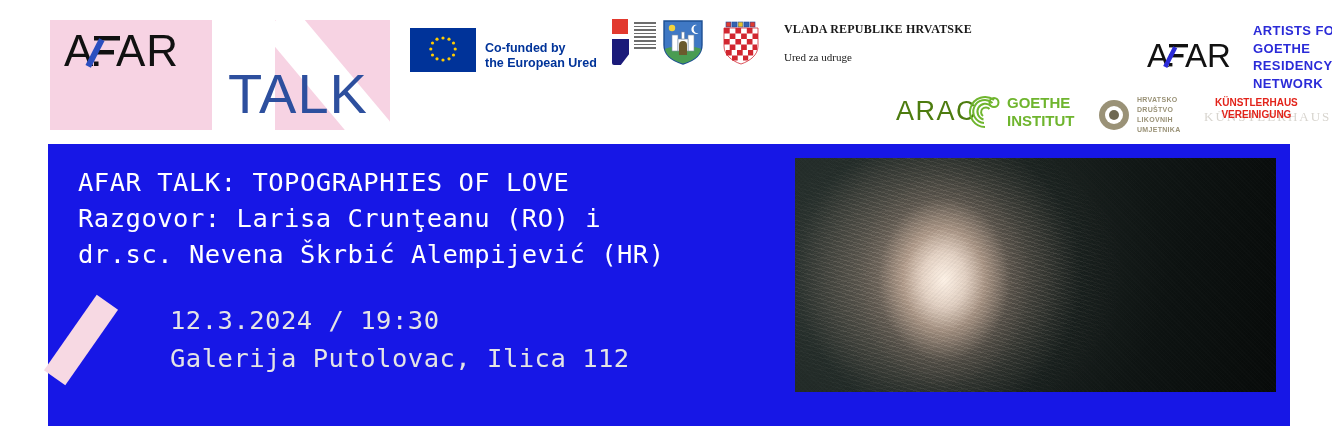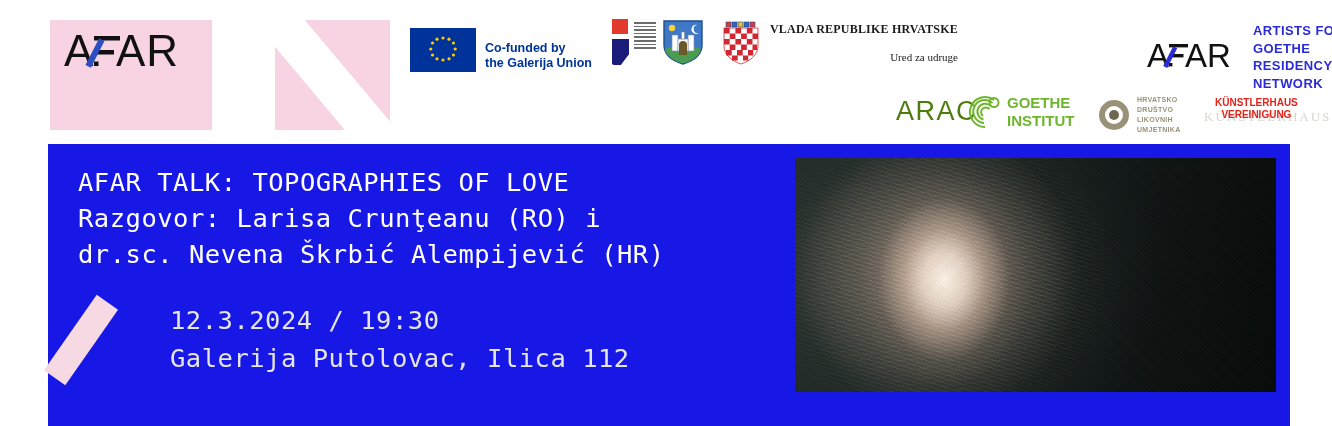--- a/index.html
+++ b/index.html
@@ -61,21 +61,21 @@
   .kult-comma::after {
     content: ""; position: absolute; right: -1px; bottom: -1px;
     width: 10px; height: 13px; background: #ffffff;
     clip-path: polygon(100% 0, 100% 100%, 0 100%);
   }
   .kult-lines { display: flex; flex-direction: column; gap: 2px; padding-top: 3px; }
   .kult-lines i { display: block; width: 22px; height: 1.6px; background: #6d6d6d; }
 
   .zg-crest { position: absolute; left: 660px; top: 19px; width: 46px; height: 46px; }
 
-  .vlada-logo { position: absolute; left: 722px; top: 19px; display: flex; align-items: center; gap: 10px; text-align: right; }
+  .vlada-logo { position: absolute; left: 722px; top: 19px; display: flex; align-items: center; gap: 24px; }
   .vlada-shield { width: 38px; height: 46px; position: relative; }
   .vlada-text-main {
     font-family: "Liberation Serif", serif;
     font-size: 12px; font-weight: 700; color: #1a1a1a; letter-spacing: 0.2px;
     white-space: nowrap;
   }
   .vlada-text-sub {
     font-family: "Liberation Serif", serif;
     font-size: 11px; font-weight: 400; color: #1a1a1a; margin-top: 14px;
     white-space: nowrap;
@@ -189,20 +189,21 @@
       <rect x="30" y="6" width="26" height="4.5" fill="#111111"></rect>
       <rect x="30" y="20" width="20" height="4.5" fill="#111111"></rect>
       <rect x="30" y="31.5" width="4.5" height="4.5" fill="#111111"></rect>
       <text x="52" y="36" font-family="Liberation Sans, sans-serif" font-size="44" font-weight="400" fill="#111111" letter-spacing="1">AR</text>
       <rect x="28" y="8" width="6" height="30" fill="#2b4fbf" transform="rotate(27 31 23)"></rect>
     </svg>
 
     <div class="talk-block">
       <div class="talk-slash"></div>
     </div>
+    <div class="talk-word">TALK</div>
 
     <div class="eu-logo">
       <div class="eu-flag">
         <svg width="66" height="44" viewBox="0 0 66 44">
           <rect width="66" height="44" fill="#003399"></rect>
           <g fill="#FFCC00">
             <circle cx="33" cy="10" r="1.6"></circle>
             <circle cx="39" cy="11.2" r="1.6"></circle>
             <circle cx="43.5" cy="15" r="1.6"></circle>
             <circle cx="45.2" cy="21" r="1.6"></circle>
@@ -212,21 +213,21 @@
             <circle cx="27" cy="30.8" r="1.6"></circle>
             <circle cx="22.5" cy="27" r="1.6"></circle>
             <circle cx="20.8" cy="21" r="1.6"></circle>
             <circle cx="22.5" cy="15" r="1.6"></circle>
             <circle cx="27" cy="11.2" r="1.6"></circle>
           </g>
         </svg>
       </div>
       <div class="eu-text">
         <div>Co-funded by</div>
-        <div>the Galerija Union</div>
+        <div>the European Ured</div>
       </div>
     </div>
 
     <div class="kult-logo">
       <div class="kult-mark">
         <div class="kult-red"></div>
         <div class="kult-comma"></div>
       </div>
       <div class="kult-lines">
         <i></i>

